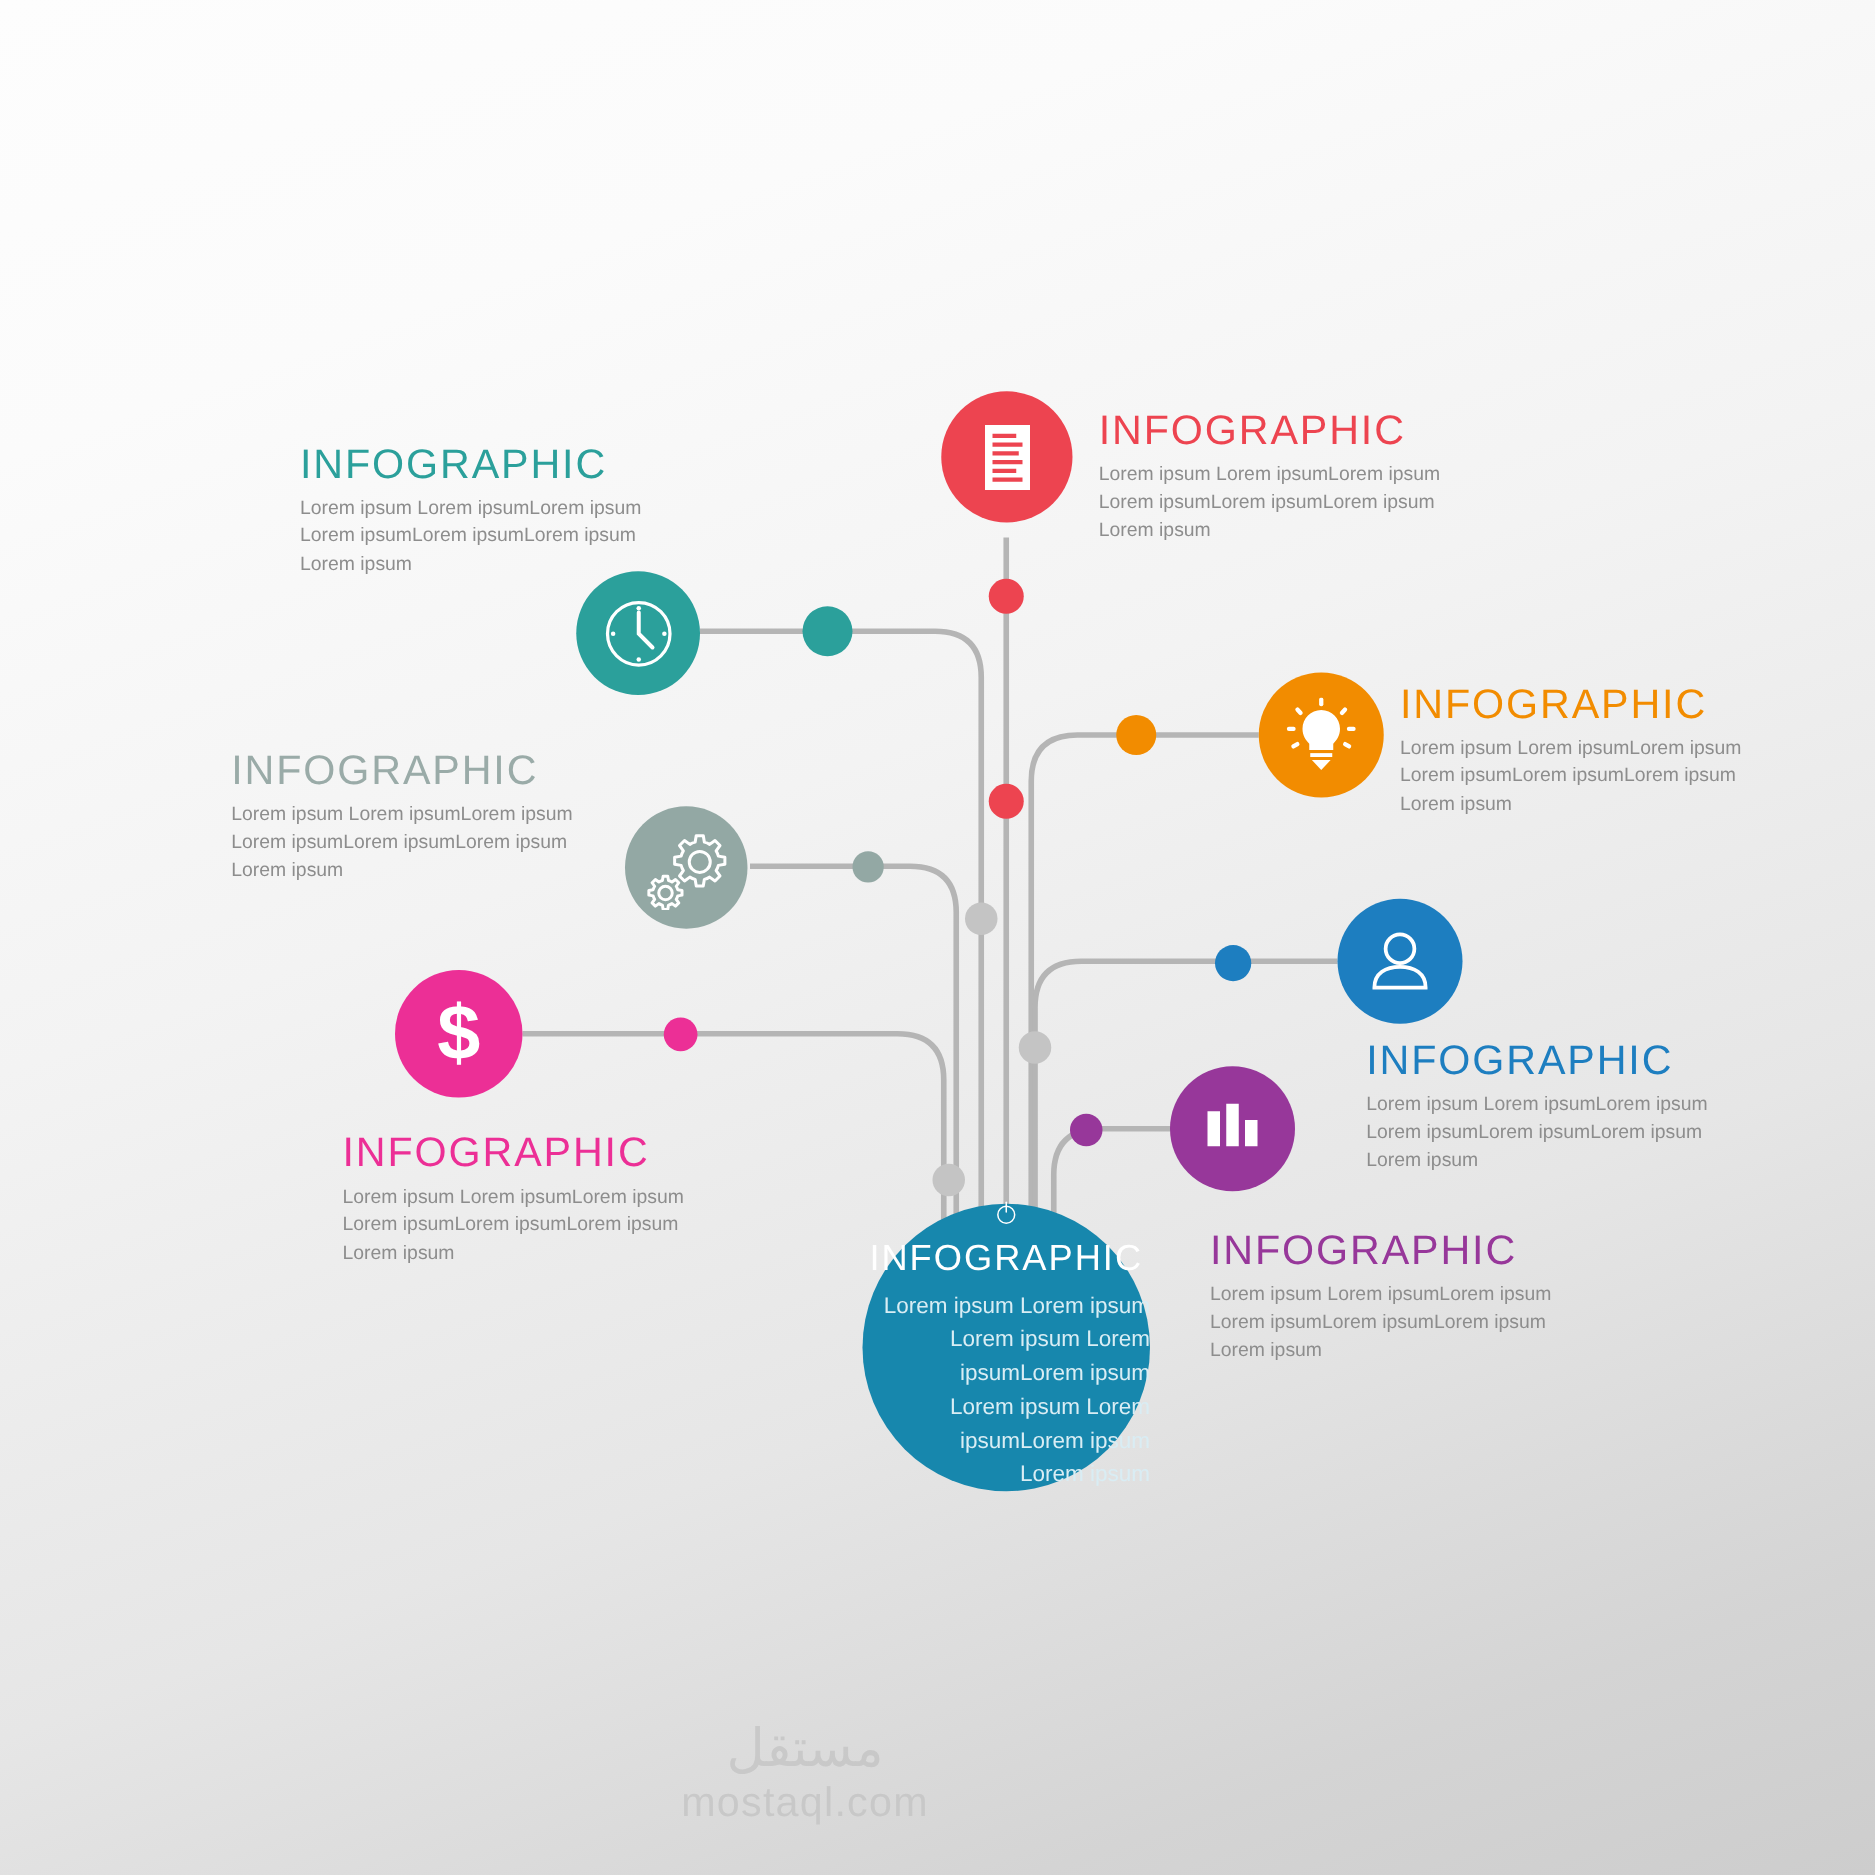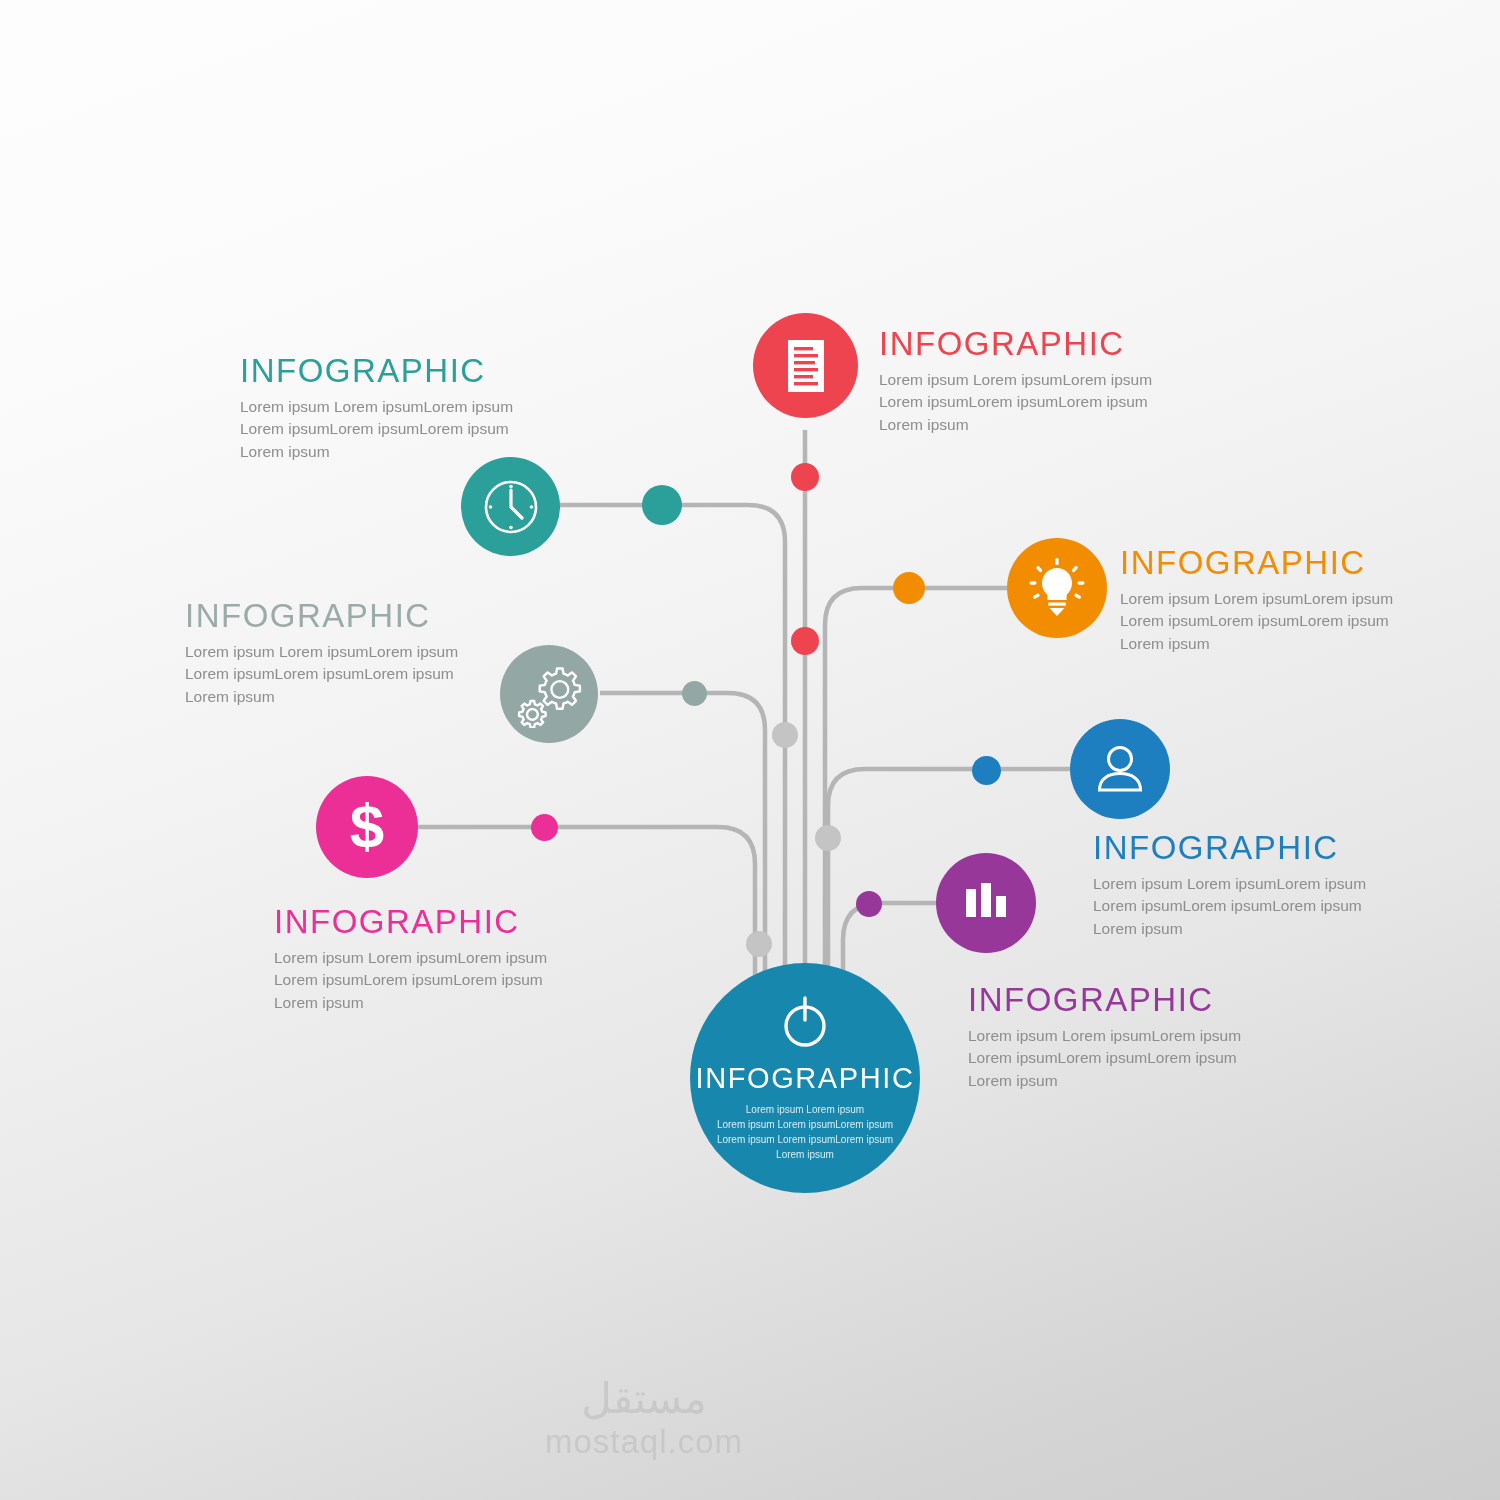--- a/index.html
+++ b/index.html
@@ -16,21 +16,21 @@
 
   .blk{position:absolute;}
   .blk .ttl{font-size:33px;letter-spacing:1.5px;font-weight:400;line-height:1;white-space:nowrap;}
   .blk .body{font-size:15.5px;line-height:1.45;color:#8d8d8d;margin-top:9px;white-space:pre-line;}
   .blk.right{text-align:left;}
 
   
   #hub{left:690px;top:963px;width:230px;height:230px;background:#1787ad;
        flex-direction:column;box-shadow:none;}
   #hub .hubttl{color:#fff;font-size:29px;letter-spacing:1.6px;margin-top:10px;}
-  #hub .hubbody{color:#d9edf4;font-size:10px;line-height:1.5;text-align:center;margin-top:7px;white-space:pre-line;}
+  #hub .hubbody{color:#d9edf4;font-size:18px;line-height:1.5;text-align:right;margin-top:7px;white-space:pre-line;}
   #hub .pw{margin-top:-4px;}
 
   .wm{position:absolute;left:0;right:0;top:1375px;text-align:center;color:#c6c6c6;
       font-size:34px;letter-spacing:1px;line-height:1.15;user-select:none;}
   .wm .ar{font-size:42px;display:block;opacity:.85;}
   .wm .en{font-size:33px;display:block;opacity:.85;}
 </style>
 </head>
 <body>
 

